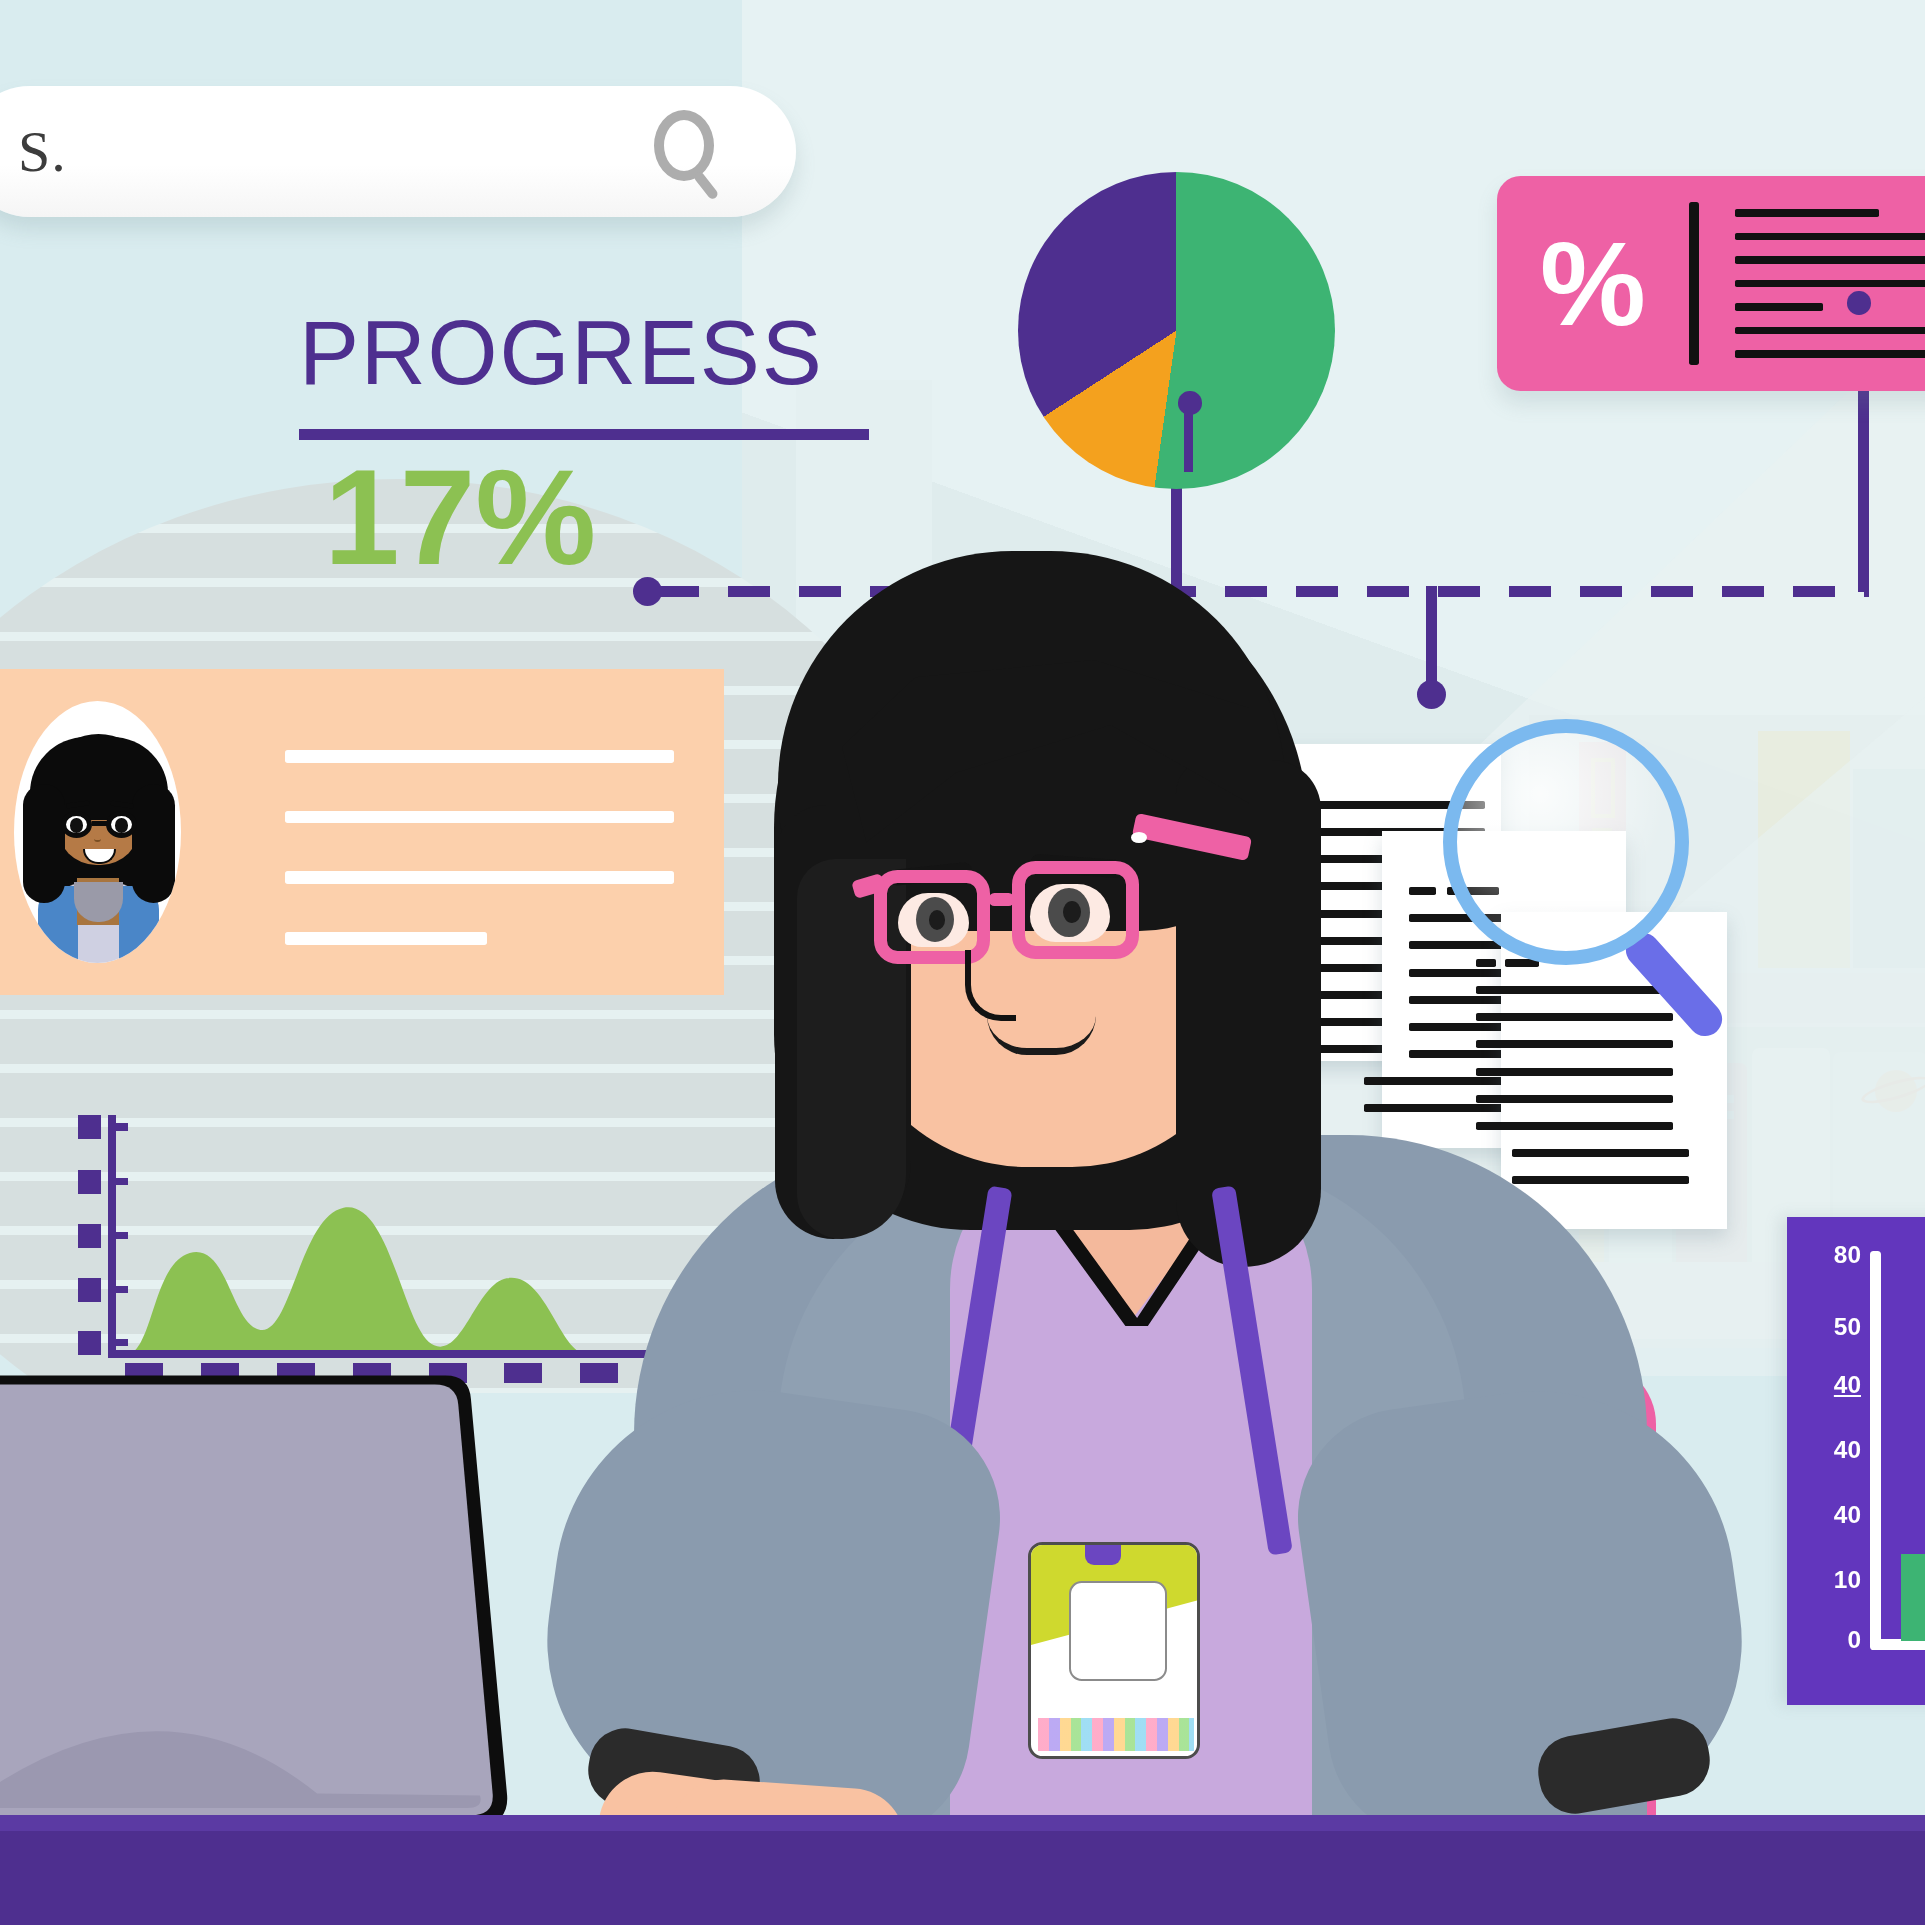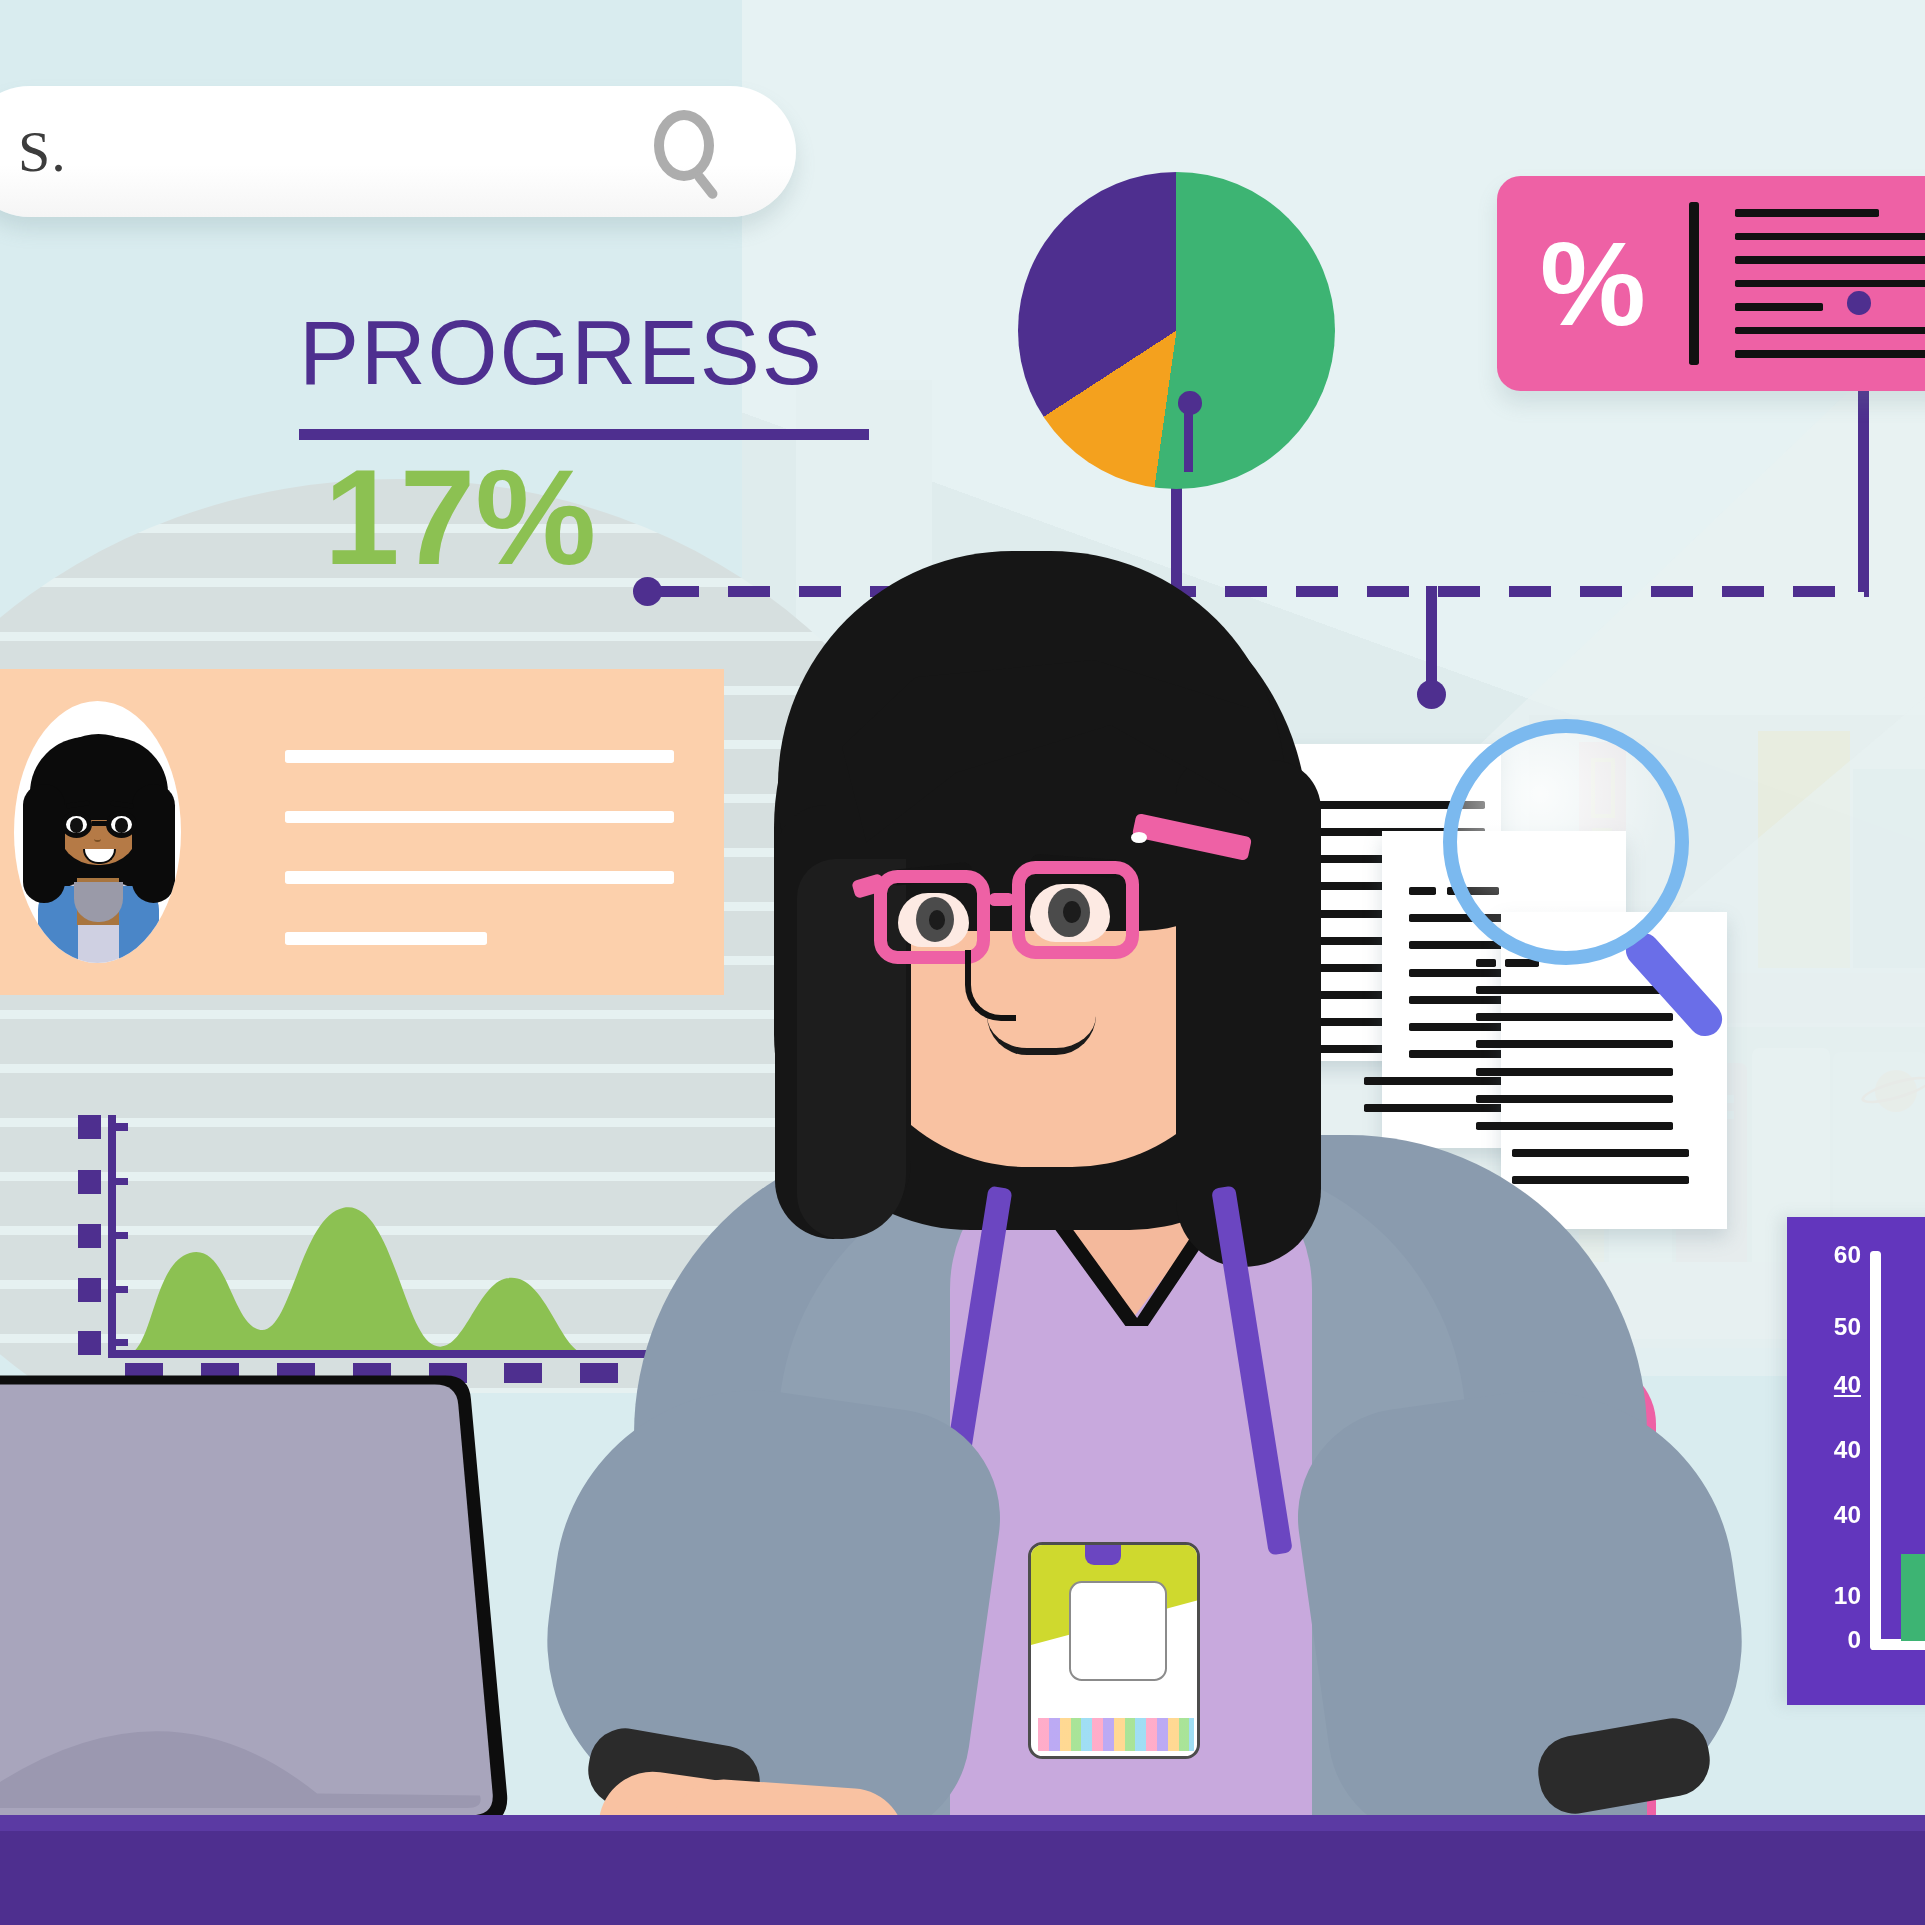--- a/index.html
+++ b/index.html
@@ -383,26 +383,26 @@
     </svg>
   </div>
 
   <div class="desk-top"></div>
   <div class="desk"></div>
 
   <div class="bar-chart">
     <div class="bc-axis-y"></div>
     <div class="bc-axis-x"></div>
 
-    <div class="bc-label" style="top:23.5px;">60</div>
+    <div class="bc-label" style="top:23.5px;">80</div>
     <div class="bc-label" style="top:96px;">50</div>
     <div class="bc-label" style="top:154px;text-decoration:underline;">40</div>
     <div class="bc-label" style="top:219px;">40</div>
     <div class="bc-label" style="top:284px;">40</div>
-    <div class="bc-label" style="top:349px;margin-top:16px;">10</div>
+    <div class="bc-label" style="top:349px;">10</div>
     <div class="bc-label" style="top:409px;">0</div>
 
     <div class="bc-bar" style="left:114px;top:337px;width:163px;height:87px;"></div>
 
   </div>
 
 </div>
 
 
 </body></html>

